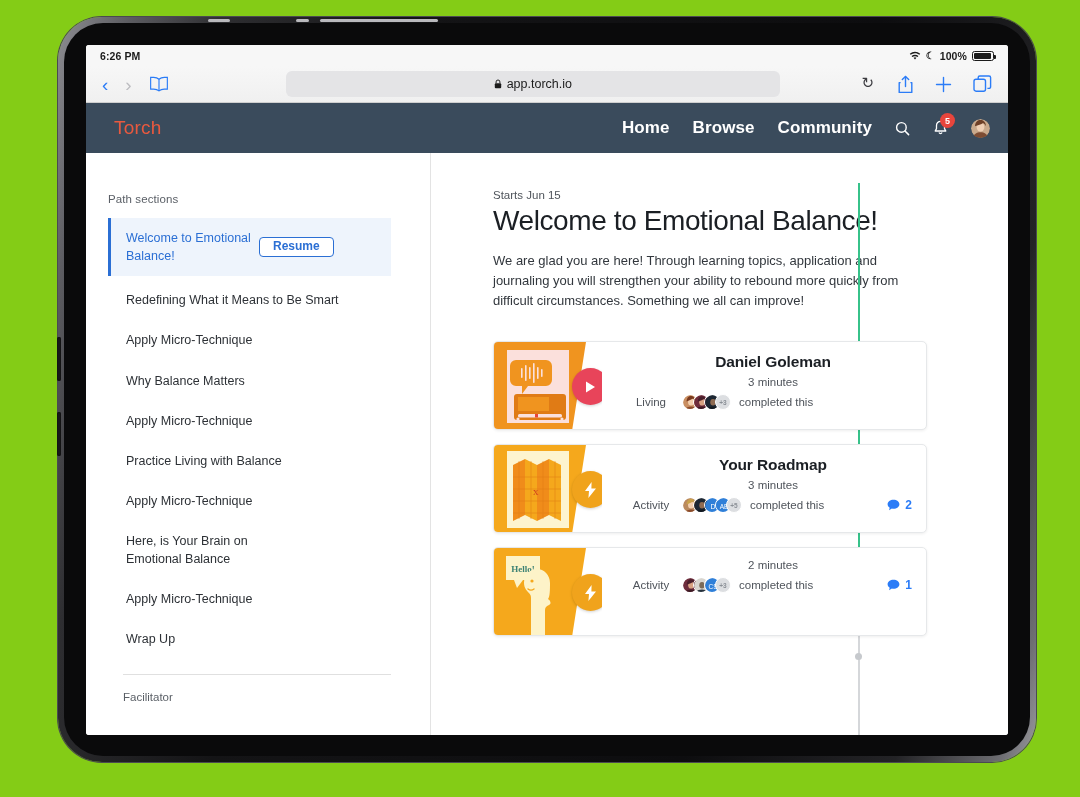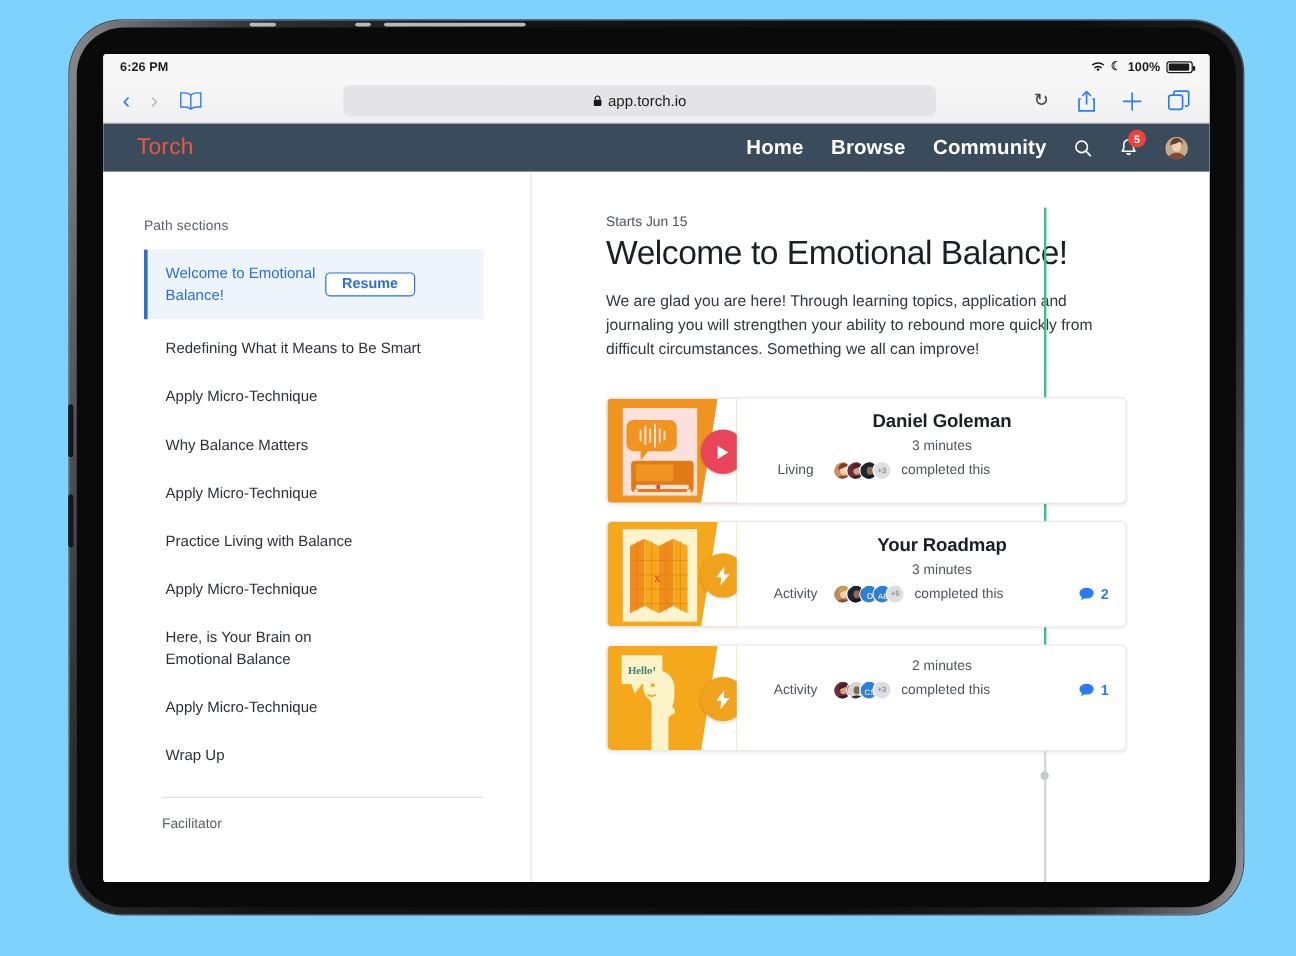--- a/index.html
+++ b/index.html
@@ -2,21 +2,21 @@
 <html><head>
 <meta charset="utf-8">
 <style>
   * { box-sizing: border-box; margin: 0; padding: 0; }
   html, body {
     width: 1080px; height: 797px;
     background: #000;
     font-family: "Liberation Sans", sans-serif;
     overflow: hidden;
   }
-  #stage { position: relative; width: 1080px; height: 797px; background:#7dd3fc; }
+  #stage { position: relative; width: 1080px; height: 797px; background:#84cc16; }
 
   
   .device-outer{
     position:absolute; left:58px; top:17px; width:978px; height:745px;
     border-radius:44px;
     background:linear-gradient(105deg,#8d8d92 0%,#5d5d62 6%,#2e2e31 14%,#141416 30%,#0d0d0f 70%,#232326 88%,#6e6e73 97%,#9b9ba0 100%);
     box-shadow:0 0 0 1px #4a4a50;
   }
   .device-inner{
     position:absolute; left:6px; top:6px; right:6px; bottom:6px;
@@ -60,38 +60,38 @@
     width:494px; height:26px; background:#e4e4e6; border-radius:6px;
     display:flex; align-items:center; justify-content:center; gap:5px;
     font-size:12.5px; color:#1b1b1b;
   }
   .lock-ic{ width:8px; height:10px; }
   .reload{ position:absolute; right:6px; top:3px; font-size:15px; color:#3c3c41; }
   .right-icons{ display:flex; align-items:center; gap:21px; }
 
   
   .appnav{
-    height:40px; background:#3a4b5c; display:flex; align-items:center;
+    height:50px; background:#3a4b5c; display:flex; align-items:center;
     padding:0 18px 0 28px; position:relative;text-align:right;
   }
   .brand{ color:#e8593f; font-size:19px; letter-spacing:.2px; }
   .navlinks{ margin-left:auto; display:flex; align-items:center; gap:23px; }
   .navlink{ color:#fff; font-size:17px; font-weight:bold; letter-spacing:.1px; }
   .nav-ic{ color:#fff; display:flex; align-items:center; }
   .bellwrap{ position:relative; }
   .badge{
     position:absolute; top:-7px; right:-7px; min-width:15px; height:15px;
     border-radius:8px; background:#e8453c; color:#fff; font-size:9px;
     font-weight:bold; display:flex; align-items:center; justify-content:center;
   }
   .avatar-nav{ width:19px; height:19px; border-radius:50%; overflow:hidden; }
 
   
   .appbody{ display:flex; height:613px; background:#fff; }
-  .sidebar{ width:345px; padding:40px 40px 0 22px; position:relative;margin-left:12px; }
+  .sidebar{ width:345px; padding:40px 40px 0 22px; position:relative; }
   .sidebar::after{ content:""; position:absolute; right:0; top:0; bottom:0; width:1px; background:#e3e3e3; }
   .sec-label{ font-size:11.5px; color:#5a5f66; margin-bottom:13px; letter-spacing:.1px; }
 
   .sec-item{
     font-size:12.5px; color:#2d3136; line-height:1.45;
     padding:11px 10px 11px 18px; position:relative;
   }
   .sec-item.active{
     background:#eef4fc; color:#2b6fd4; border-left:3.5px solid #2b6fd4;
     padding-left:15px; display:flex; align-items:center; gap:8px;

